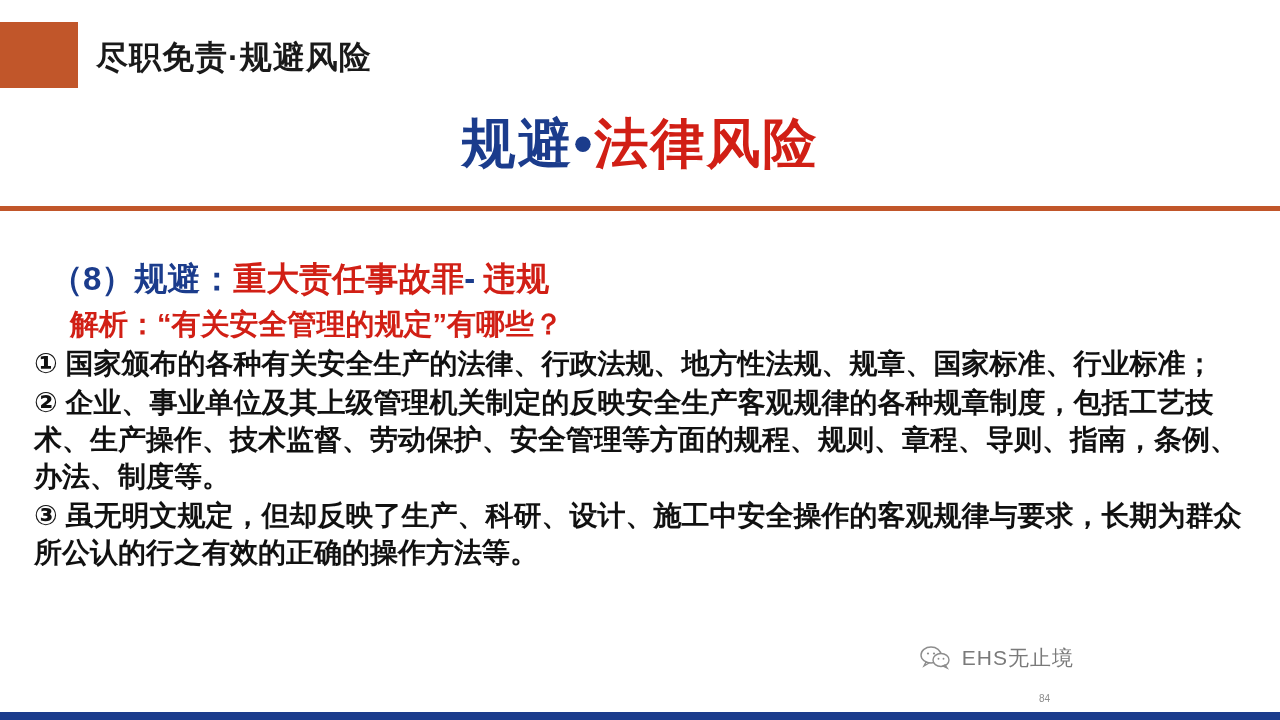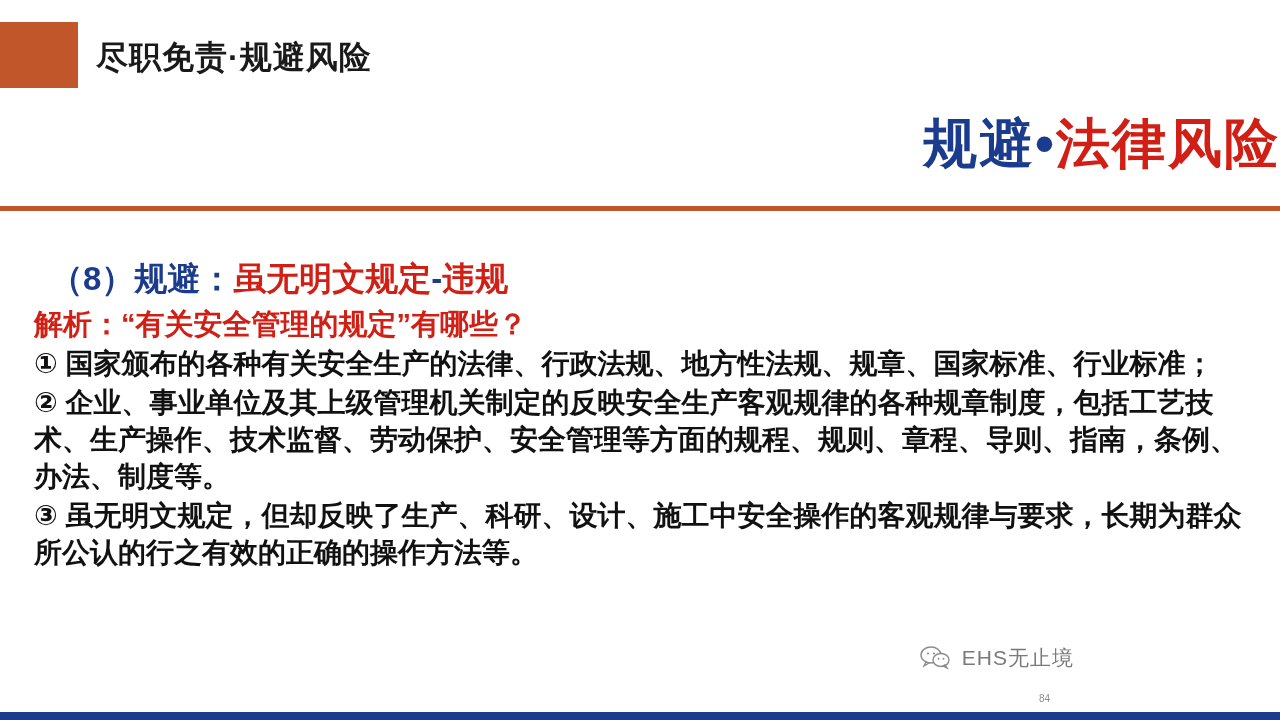--- a/index.html
+++ b/index.html
@@ -39,21 +39,21 @@
     color: #1a1a1a;
     letter-spacing: 1px;
     white-space: nowrap;
   }
   
   .main-title {
     position: absolute;
     left: 0;
     top: 108px;
     width: 1280px;
-    text-align: right;
+    text-align: center;
     font-size: 54px;
     font-weight: bold;
     letter-spacing: 2px;
     white-space: nowrap;
   }
   .main-title .seg-blue {
     color: #1b3c8c;
   }
   .main-title .seg-red {
     color: #d11f15;
@@ -76,29 +76,30 @@
   .line-q {
     font-size: 33px;
     font-weight: bold;
     line-height: 1.28;
     white-space: nowrap;
     margin-left: 16px;
   }
   .line-q .q-blue { color: #1b3c8c; }
   .line-q .q-red { color: #d11f15; }
   .line-q .q-dash { color: #1b3c8c; }
-  .line-q .q-red2 { color: #d11f15; }
+  .line-q .q-red2 { color: #d11f15; margin-left: 8px; }
 
   .line-sub {
     margin-top: 6px;
     font-size: 29px;
     font-weight: bold;
     color: #d11f15;
     line-height: 1.3;
     white-space: nowrap;
+    margin-left: 36px;
   }
   .para {
     font-size: 28px;
     font-weight: bold;
     color: #111111;
     line-height: 1.32;
     margin-top: 2px;
     letter-spacing: 0px;
   }
   
@@ -144,21 +145,21 @@
   <div class="header-title">尽职免责·规避风险</div>
 
   <div class="main-title">
     <span class="seg-blue">规避•</span><span class="seg-red">法律风险</span>
   </div>
   <div class="title-rule"></div>
 
   <div class="content">
 
     <div class="line-q">
-      <span class="q-blue">（8）规避：</span><span class="q-red">虽无明文规定</span><span class="q-dash">-</span><span class="q-red2">违规</span>
+      <span class="q-blue">（8）规避：</span><span class="q-red">重大责任事故罪</span><span class="q-dash">-</span><span class="q-red2">违规</span>
     </div>
 
     <div class="line-sub">解析：“有关安全管理的规定”有哪些？</div>
 
     <div class="para">① 国家颁布的各种有关安全生产的法律、行政法规、地方性法规、规章、国家标准、行业标准；</div>
     <div class="para">② 企业、事业单位及其上级管理机关制定的反映安全生产客观规律的各种规章制度，包括工艺技术、生产操作、技术监督、劳动保护、安全管理等方面的规程、规则、章程、导则、指南，条例、办法、制度等。</div>
     <div class="para">③ 虽无明文规定，但却反映了生产、科研、设计、施工中安全操作的客观规律与要求，长期为群众所公认的行之有效的正确的操作方法等。</div>
 
   </div>
 

